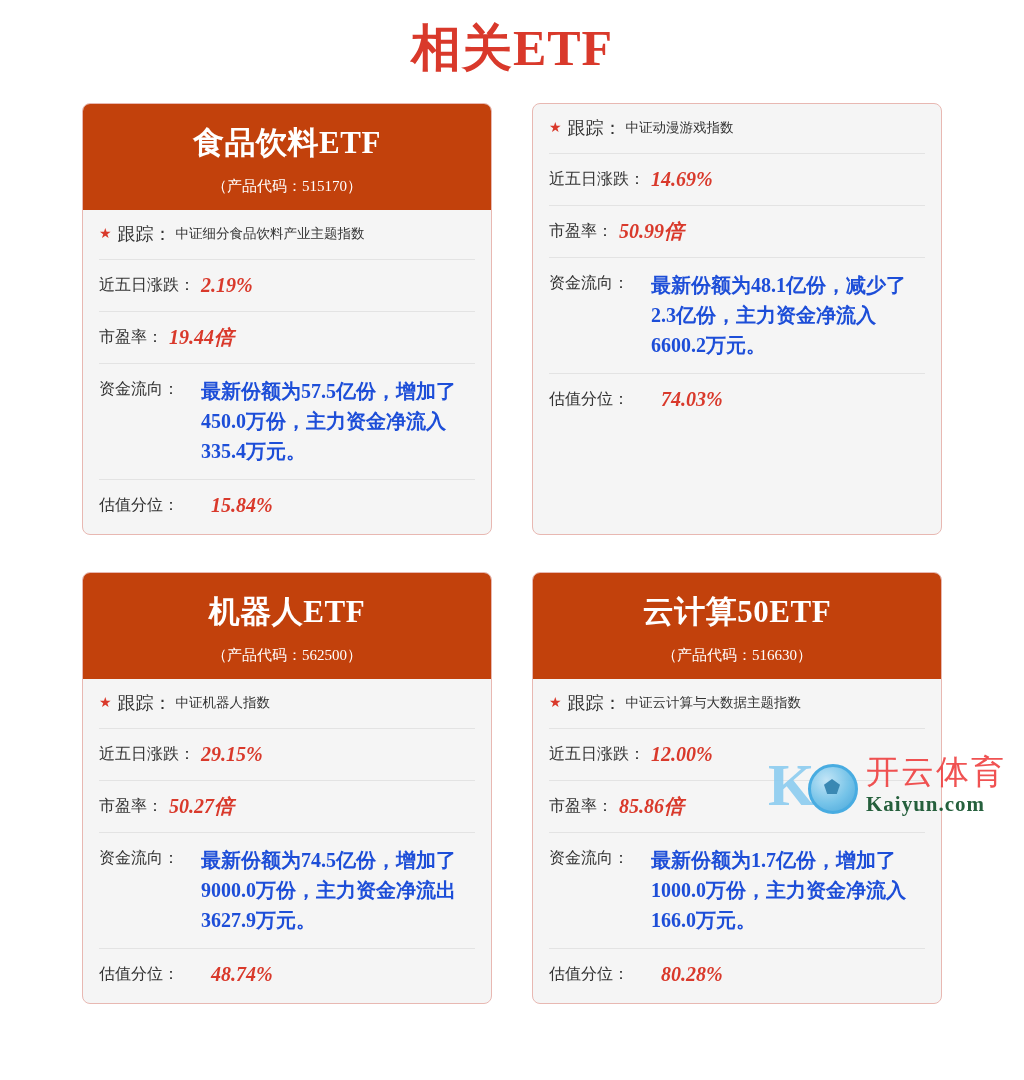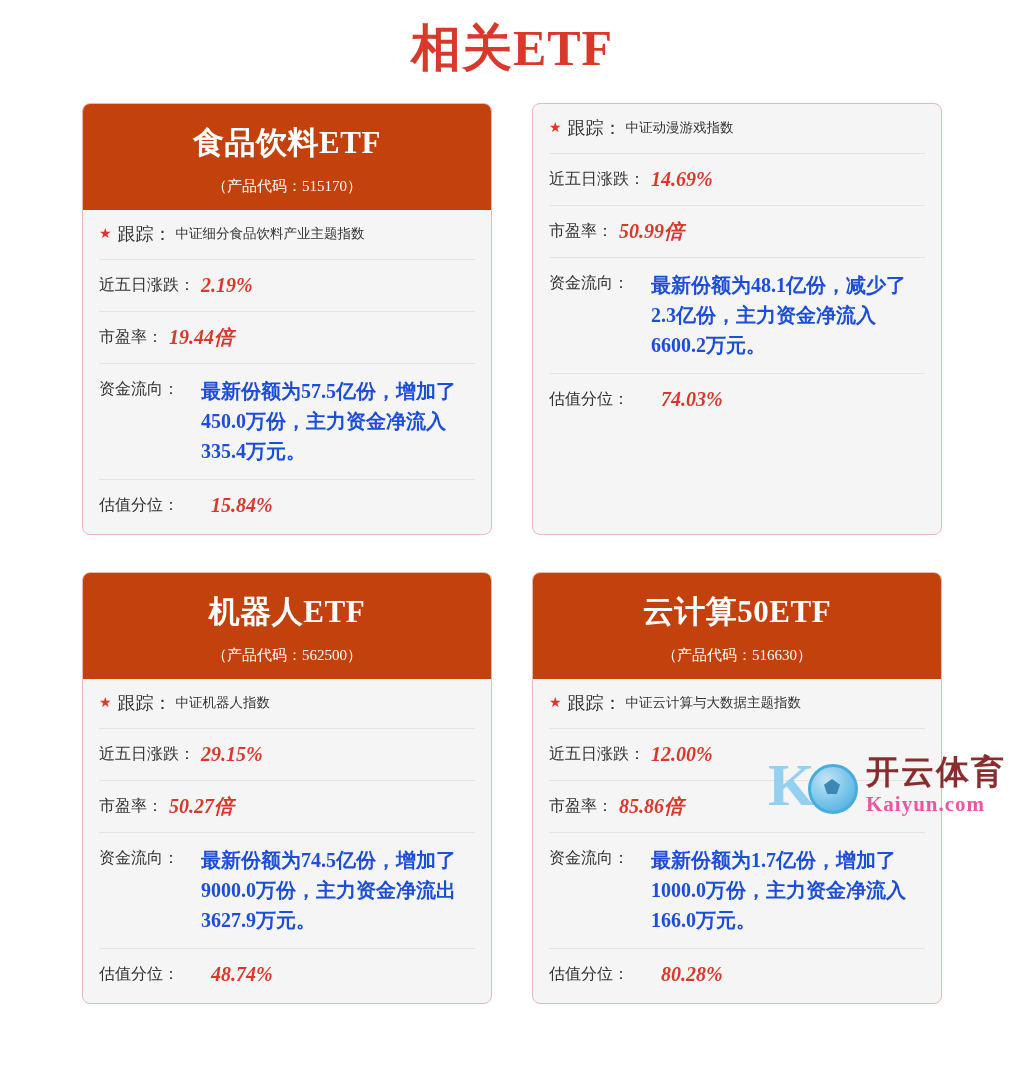--- a/index.html
+++ b/index.html
@@ -168,29 +168,29 @@
     background: #2b7fae;
     clip-path: polygon(50% 0%, 100% 38%, 80% 100%, 20% 100%, 0% 38%);
   }
   .wm-text {
     display: flex;
     flex-direction: column;
     justify-content: center;
   }
   .wm-cn {
     font-size: 33px;
-    font-weight: bold;
-    color: #7f1d1d;
+    font-weight: normal;
+    color: #ef4444;
     letter-spacing: 2px;
     line-height: 38px;
   }
   .wm-en {
     font-size: 21px;
     font-weight: bold;
-    color: #ec4899;
+    color: #14532d;
     letter-spacing: 1px;
     line-height: 26px;
   }
 </style>
 </head>
 <body>
 
 <div class="page">
 
   <div class="page-title">相关ETF</div>

